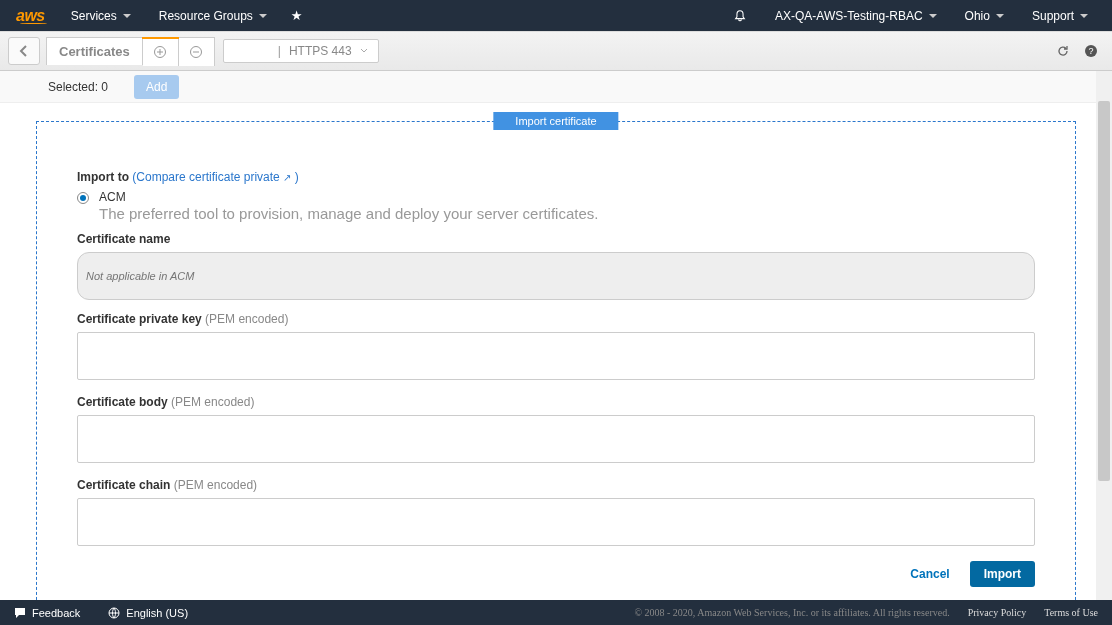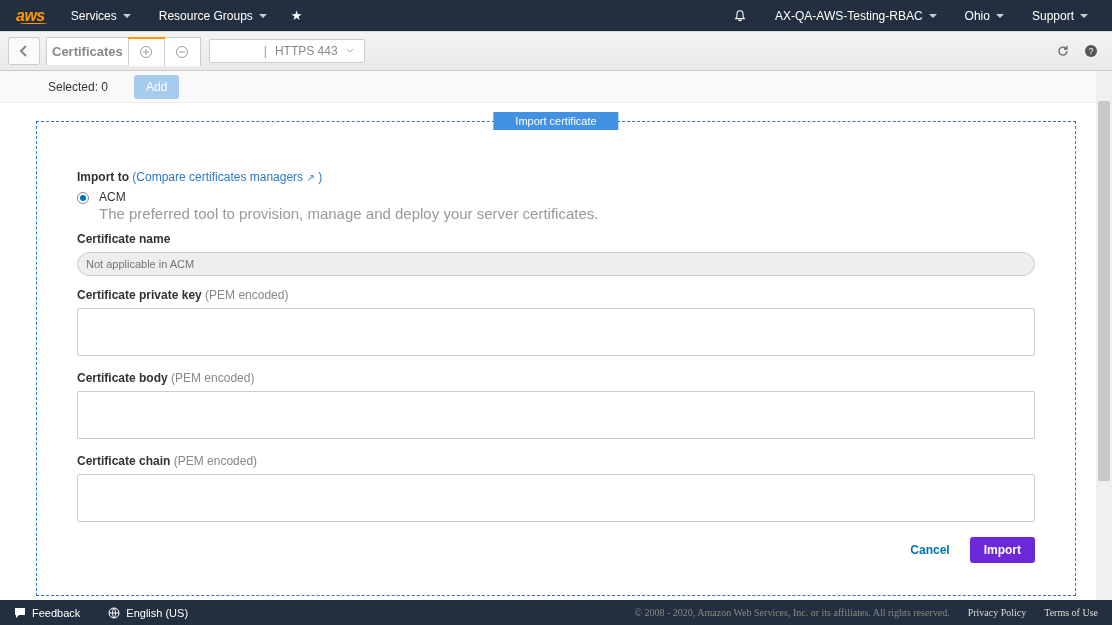--- a/index.html
+++ b/index.html
@@ -12,21 +12,21 @@
 .nav-left { display: flex; align-items: center; gap: 0; }
 .nav-item { padding: 0 14px; display: flex; align-items: center; gap: 6px; font-size: 12px; cursor: pointer; }
 .caret { width: 0; height: 0; border-left: 4px solid transparent; border-right: 4px solid transparent; border-top: 4px solid #ccc; }
 .nav-right { margin-left: auto; display: flex; gap: 0; }
 .bell { width: 14px; height: 14px; }
 .pin { color: #fff; font-size: 13px; padding: 0 10px; }
 
 
 .subbar { height: 40px; background: linear-gradient(#f3f3f3,#e9e9e9); border-top: 1px solid #ddd; border-bottom: 1px solid #ccc; display: flex; align-items: center; padding: 0 8px; }
 .back-btn { width: 32px; height: 28px; display: flex; align-items: center; justify-content: center; border: 1px solid #ccc; border-radius: 3px; background: #fafafa; margin-right: 6px; color: #888; cursor: pointer; }
-.cert-tab { background: #fff; border: 1px solid #ccc; border-bottom: none; padding: 6px 5px; font-weight: bold; color: #888; font-size: 13px; }
+.cert-tab { background: #fff; border: 1px solid #ccc; border-bottom: none; padding: 6px 12px; font-weight: bold; color: #888; font-size: 13px; }
 .icon-tab { width: 36px; height: 29px; border: 1px solid #ccc; border-left: none; border-bottom: none; display: flex; align-items: center; justify-content: center; background: #fff; color: #888; cursor: pointer; position: relative; }
 .icon-tab.active-top::before { content: ""; position: absolute; top: -1px; left: -1px; right: -1px; height: 2px; background: #ff9900; }
 .listener-chip { margin-left: 8px; background: #fff; border: 1px solid #ccc; padding: 4px 10px; display: flex; align-items: center; gap: 8px; color: #888; border-radius: 2px; }
 .listener-chip .blank { width: 36px; display: inline-block; }
 .sep { color: #999; }
 .sub-right { margin-left: auto; display: flex; align-items: center; gap: 14px; color: #666; padding-right: 6px; }
 .sub-right span { cursor: pointer; }
 
 
 .selbar { height: 32px; background: #f9f9f9; border-bottom: 1px solid #eee; display: flex; align-items: center; padding: 0 0 0 48px; gap: 26px; font-size: 12px; }
@@ -44,26 +44,26 @@
 .compare-link { color: #2b77cc; cursor: pointer; }
 .ext-icon { font-size: 10px; }
 
 .radio-row { display: flex; align-items: flex-start; gap: 10px; margin-bottom: 10px; margin-top: 6px; }
 .radio { width: 12px; height: 12px; border-radius: 50%; border: 1px solid #888; margin-top: 2px; position: relative; cursor: pointer; flex-shrink: 0; }
 .radio.selected::after { content: ""; position: absolute; top: 2px; left: 2px; width: 6px; height: 6px; background: #0073bb; border-radius: 50%; }
 .radio.disabled { border-color: #ccc; }
 .radio-text .title { font-size: 12px; color: #333; }
 .radio-text .desc { font-size: 15px; color: #999; margin-top: 1px; }
 
-.text-input { width: 100%; background: #eee; border: 1px solid #ccc; padding: 5px 8px; font-size: 11px; color: #888; border-radius: 12px; }
+.text-input { width: 100%; background: #eee; border: 1px solid #ccc; padding: 17px 8px; font-size: 11px; color: #888; font-style: italic; border-radius: 12px; }
 .textarea { width: 100%; height: 48px; border: 1px solid #ccc; border-radius: 2px; background: #fff; resize: none; padding: 4px; font-family: inherit; }
 
 .btn-row { display: flex; justify-content: flex-end; gap: 10px; margin-top: 12px; }
 .btn-cancel { background: none; border: none; color: #0073bb; font-weight: bold; font-size: 12px; padding: 6px 10px; cursor: pointer; }
-.btn-import { background: #6d28d9; color: #fff; border: none; font-weight: bold; font-size: 12px; padding: 6px 14px; border-radius: 3px; cursor: pointer; }
+.btn-import { background: #0369a1; color: #fff; border: none; font-weight: bold; font-size: 12px; padding: 6px 14px; border-radius: 3px; cursor: pointer; }
 
 
 .vscroll { position: absolute; right: 0; top: 71px; bottom: 25px; width: 16px; background: #f0f0f0; }
 .vscroll-thumb { position: absolute; left: 2px; right: 2px; top: 30px; height: 380px; background: #c8c8c8; border-radius: 2px; }
 
 
 .footer { position: absolute; bottom: 0; left: 0; right: 0; height: 25px; background: #232f3e; color: #fff; display: flex; align-items: center; padding: 0 14px; font-size: 11px; }
 .footer-left { display: flex; align-items: flex-end; gap: 28px; }
 .footer-left span { display: flex; align-items: center; gap: 6px; cursor: pointer; }
 .footer-right { margin-left: auto; display: flex; align-items: flex-start; gap: 18px; color: #ddd; font-size: 10px; font-family: Liberation Serif, serif; }
@@ -155,21 +155,21 @@
   <button class="add-btn">Add</button>
 </div>
 
 <div class="main">
   <div class="dashed-box">
     <div class="box-title">Import certificate</div>
 
     <div class="label-row">
       <span class="bold">Import to</span>
       <span class="compare-link">
-        (<span>Compare certificates managers</span> <span class="ext-icon">↗</span> )
+        (<span>Compare certificate private</span> <span class="ext-icon">↗</span> )
       </span>
     </div>
 
     <div class="radio-row">
       <div class="radio selected"></div>
       <div class="radio-text">
         <div class="title">ACM</div>
         <div class="desc">The preferred tool to provision, manage and deploy your server certificates.</div>
       </div>
     </div>

